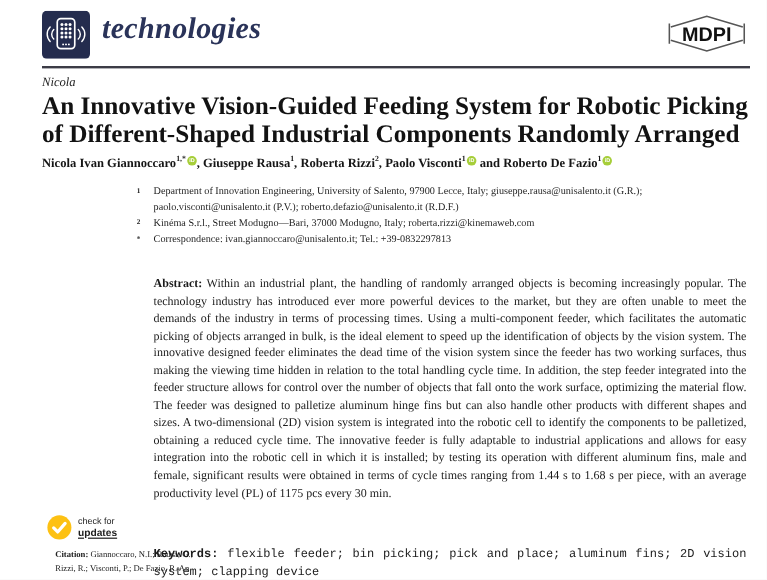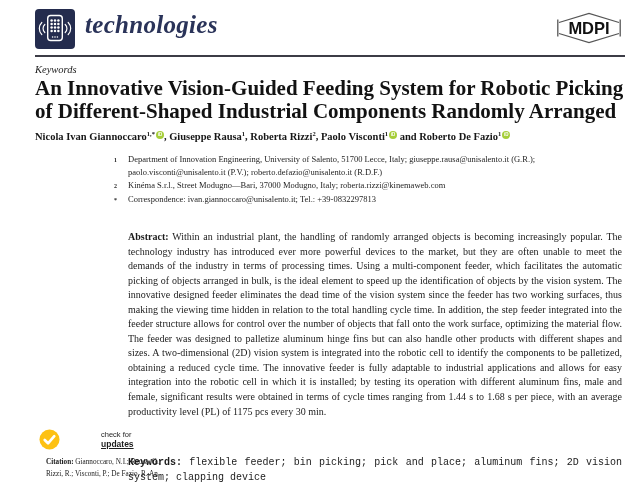--- a/index.html
+++ b/index.html
@@ -37,21 +37,21 @@
   .aff-row { display:flex; }
   .aff-marker { flex:none; width:14px; font-size:6px; font-weight:bold; padding-top:1px; }
   .aff-text { flex:1; }
   
   .abstract { position:absolute; left:128px; top:230px; width:494px; font-size:10px; line-height:14.55px; text-align:justify; color:#1b1b1b; }
   .keywords { position:absolute; left:128px; top:456px; width:494px; font-size:10px; line-height:14.5px; text-align:justify; color:#1b1b1b;font-family:Liberation Mono, monospace; }
   .b { font-weight:bold; }
   
   .badge { position:absolute; left:39px; top:429px; display:flex; align-items:center; gap:5px; font-family:"Liberation Sans", sans-serif; }
   .badge-circle { width:21px; height:21px; flex:none; }
-  .badge-text { font-size:7.5px; line-height:8.5px; color:#1d1d1d;margin-left:36px; }
+  .badge-text { font-size:7.5px; line-height:8.5px; color:#1d1d1d; }
   .badge-text .b2 { font-weight:bold; font-size:8.5px;text-decoration:underline; }
   .citation { position:absolute; left:46px; top:457px; width:133px; font-size:7.2px; line-height:11.5px; color:#222; }
 </style>
 </head>
 <body>
 
 <div class="page">
 
   <div class="header">
     <svg class="logo-icon" viewBox="0 0 40 40">
@@ -87,31 +87,31 @@
         <path d="M6 11.5 L36 2.5 L66 11.5"></path>
         <path d="M6 22.5 L36 31.5 L66 22.5"></path>
         <path d="M4.8 8.5 L4.8 25.5"></path>
         <path d="M67.2 8.5 L67.2 25.5"></path>
       </g>
       <text x="36" y="22.8" text-anchor="middle" font-family="Liberation Sans, sans-serif" font-size="16.5" font-weight="bold" fill="#111111">MDPI</text>
     </svg>
   </div>
   <div class="header-rule"></div>
 
-  <div class="article-type">Keywords</div>
+  <div class="article-type">Nicola</div>
   <h1 class="paper-title">An Innovative Vision-Guided Feeding System for Robotic Picking of Different-Shaped Industrial Components Randomly Arranged</h1>
 
   <div class="authors">
     <span><span>Nicola Ivan Giannoccaro</span><sup>1,*</sup><span class="orcid">iD</span><span>, </span></span><span><span>Giuseppe Rausa</span><sup>1</sup><span>, </span></span><span><span>Roberta Rizzi</span><sup>2</sup><span>, </span></span><span><span>Paolo Visconti</span><sup>1</sup><span class="orcid">iD</span><span> and </span></span><span><span>Roberto De Fazio</span><sup>1</sup><span class="orcid">iD</span></span>
   </div>
 
   <div class="affiliations">
     <div class="aff-row">
       <span class="aff-marker">1</span>
-      <span class="aff-text">Department of Innovation Engineering, University of Salento, 51700 Lecce, Italy; giuseppe.rausa@unisalento.it (G.R.); paolo.visconti@unisalento.it (P.V.); roberto.defazio@unisalento.it (R.D.F.)</span>
+      <span class="aff-text">Department of Innovation Engineering, University of Salento, 97900 Lecce, Italy; giuseppe.rausa@unisalento.it (G.R.); paolo.visconti@unisalento.it (P.V.); roberto.defazio@unisalento.it (R.D.F.)</span>
     </div>
     <div class="aff-row">
       <span class="aff-marker">2</span>
       <span class="aff-text">Kinéma S.r.l., Street Modugno—Bari, 37000 Modugno, Italy; roberta.rizzi@kinemaweb.com</span>
     </div>
     <div class="aff-row">
       <span class="aff-marker">*</span>
       <span class="aff-text">Correspondence: ivan.giannoccaro@unisalento.it; Tel.: +39-0832297813</span>
     </div>
   </div>

